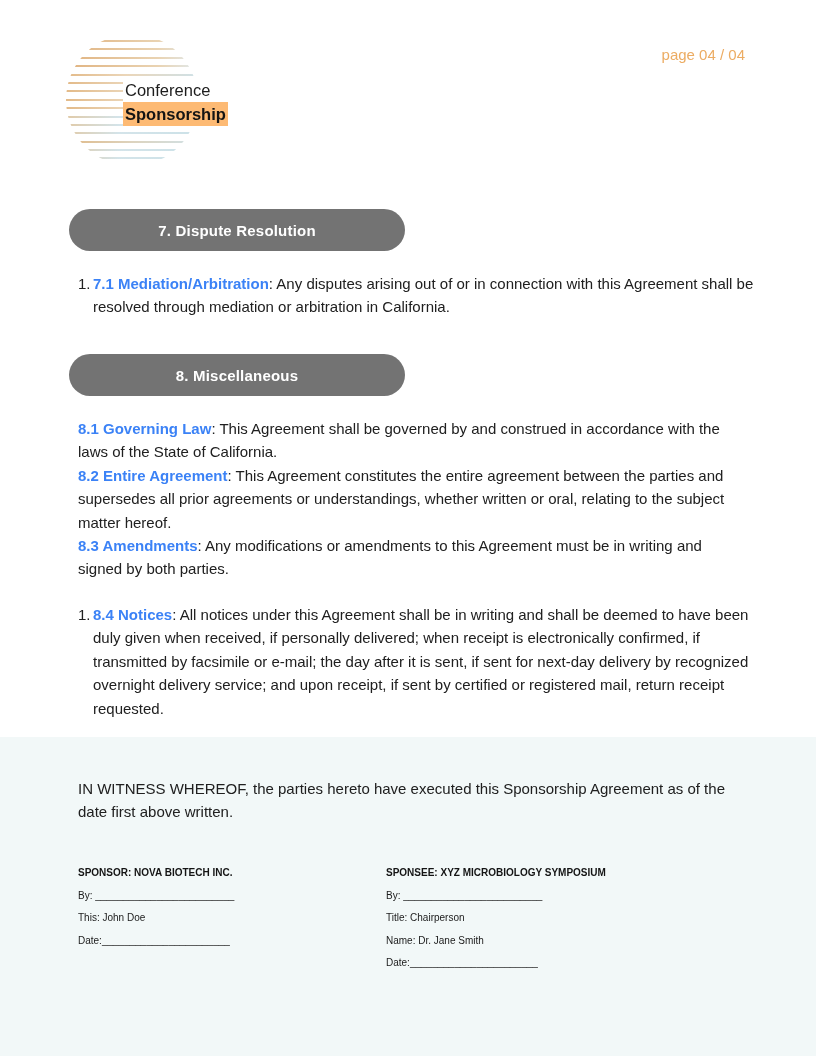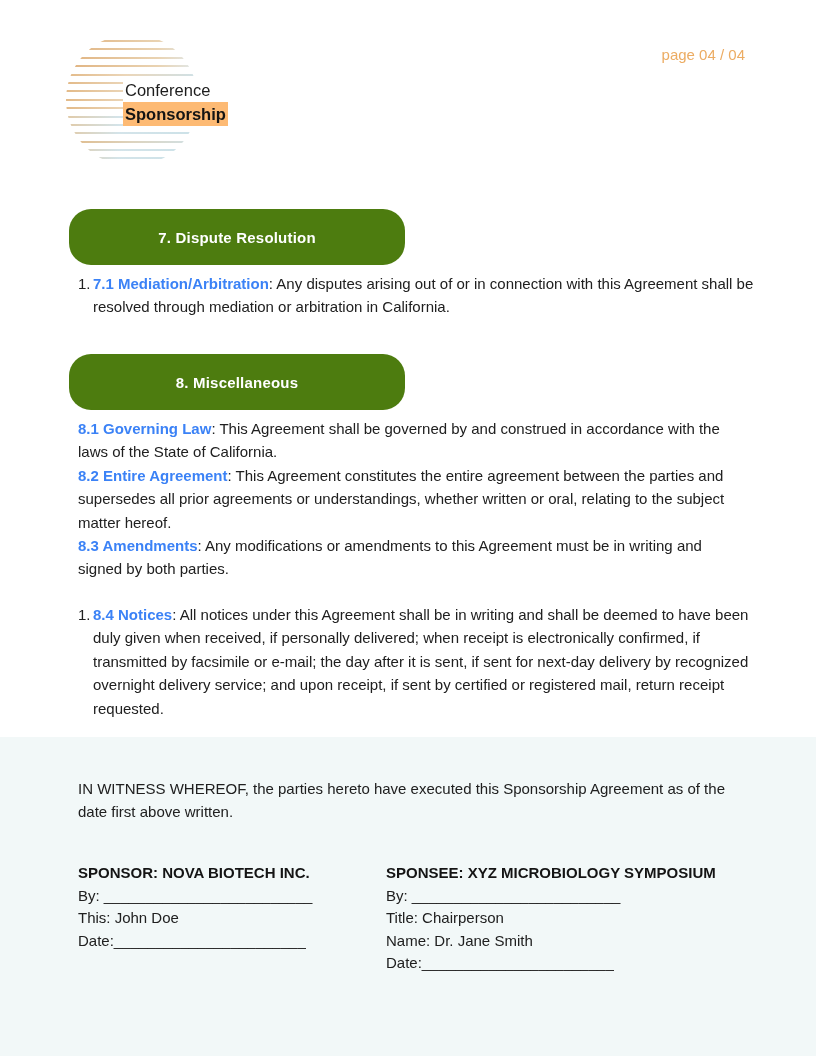--- a/index.html
+++ b/index.html
@@ -19,39 +19,39 @@
     background:linear-gradient(to right,#DCA96B 0%,#E6CBA6 45%,#C3DAE2 100%);}
   .logo-line:nth-child(-n+4){background:linear-gradient(to right,#D9A060 0%,#E4C89F 70%,#D8E5EA 100%);}
   .logo-line:nth-child(n+10){background:linear-gradient(to right,#D9BD92 0%,#C9DDE4 40%,#BFDAE2 100%);}
   .logo-line:nth-child(13){background:linear-gradient(to right,#D9A869 0%,#D4C8AE 50%,#C5DBE2 100%);}
   .logo-text{position:absolute;left:57px;top:44px;white-space:nowrap;line-height:24px;font-size:16.5px;}
   .logo-text .t1{display:inline-block;background:#fff;padding:0 2px;color:#1d1d1d;}
   .logo-text .t2{display:inline-block;background:#fdba74;padding:0 2px;color:#141414;font-weight:bold;}
   
   .page-number{position:absolute;top:46px;right:71px;font-size:15px;color:#ECAC63;}
   
-  .pill{position:absolute;left:69px;width:336px;height:56px;border-radius:22px;
-    background:#4d7c0f;display:flex;align-items:center;justify-content:center;}
+  .pill{position:absolute;left:69px;width:336px;height:42px;border-radius:22px;
+    background:#737373;display:flex;align-items:center;justify-content:center;}
   .pill span{color:#ffffff;font-weight:bold;font-size:15px;letter-spacing:.2px;}
   .pill-1{top:209px;}
   .pill-2{top:354px;}
   
   .body-text{font-size:15px;line-height:23.4px;color:#202020;}
   .olist{position:absolute;left:78px;display:flex;}
   .olist .marker{width:15px;flex:0 0 15px;}
   .olist .li-text{flex:1;}
   .olist-1{top:272px;width:676px;}
   .olist-2{top:603px;width:676px;}
   .paras{position:absolute;left:78px;top:417px;width:664px;}
   .paras p{margin:0;}
   b{color:#3b82f6;}
   
   .bottom-section{position:absolute;left:0;top:737px;width:816px;height:319px;background:#F2F8F8;}
   .witness{position:absolute;left:78px;top:777px;width:664px;}
-  .sig-col{position:absolute;top:862px;font-size:15px;line-height:22.5px;color:#202020;}
+  .sig-col{position:absolute;top:862px;font-size:10px;line-height:22.5px;color:#202020;}
   .sig-left{left:78px;width:300px;}
   .sig-right{left:386px;width:350px;}
   .sig-col .sig-heading{font-weight:bold;color:#141414;}
 </style>
 </head>
 <body>
 
 <div class="page">
 
   <div class="logo-wrap">

